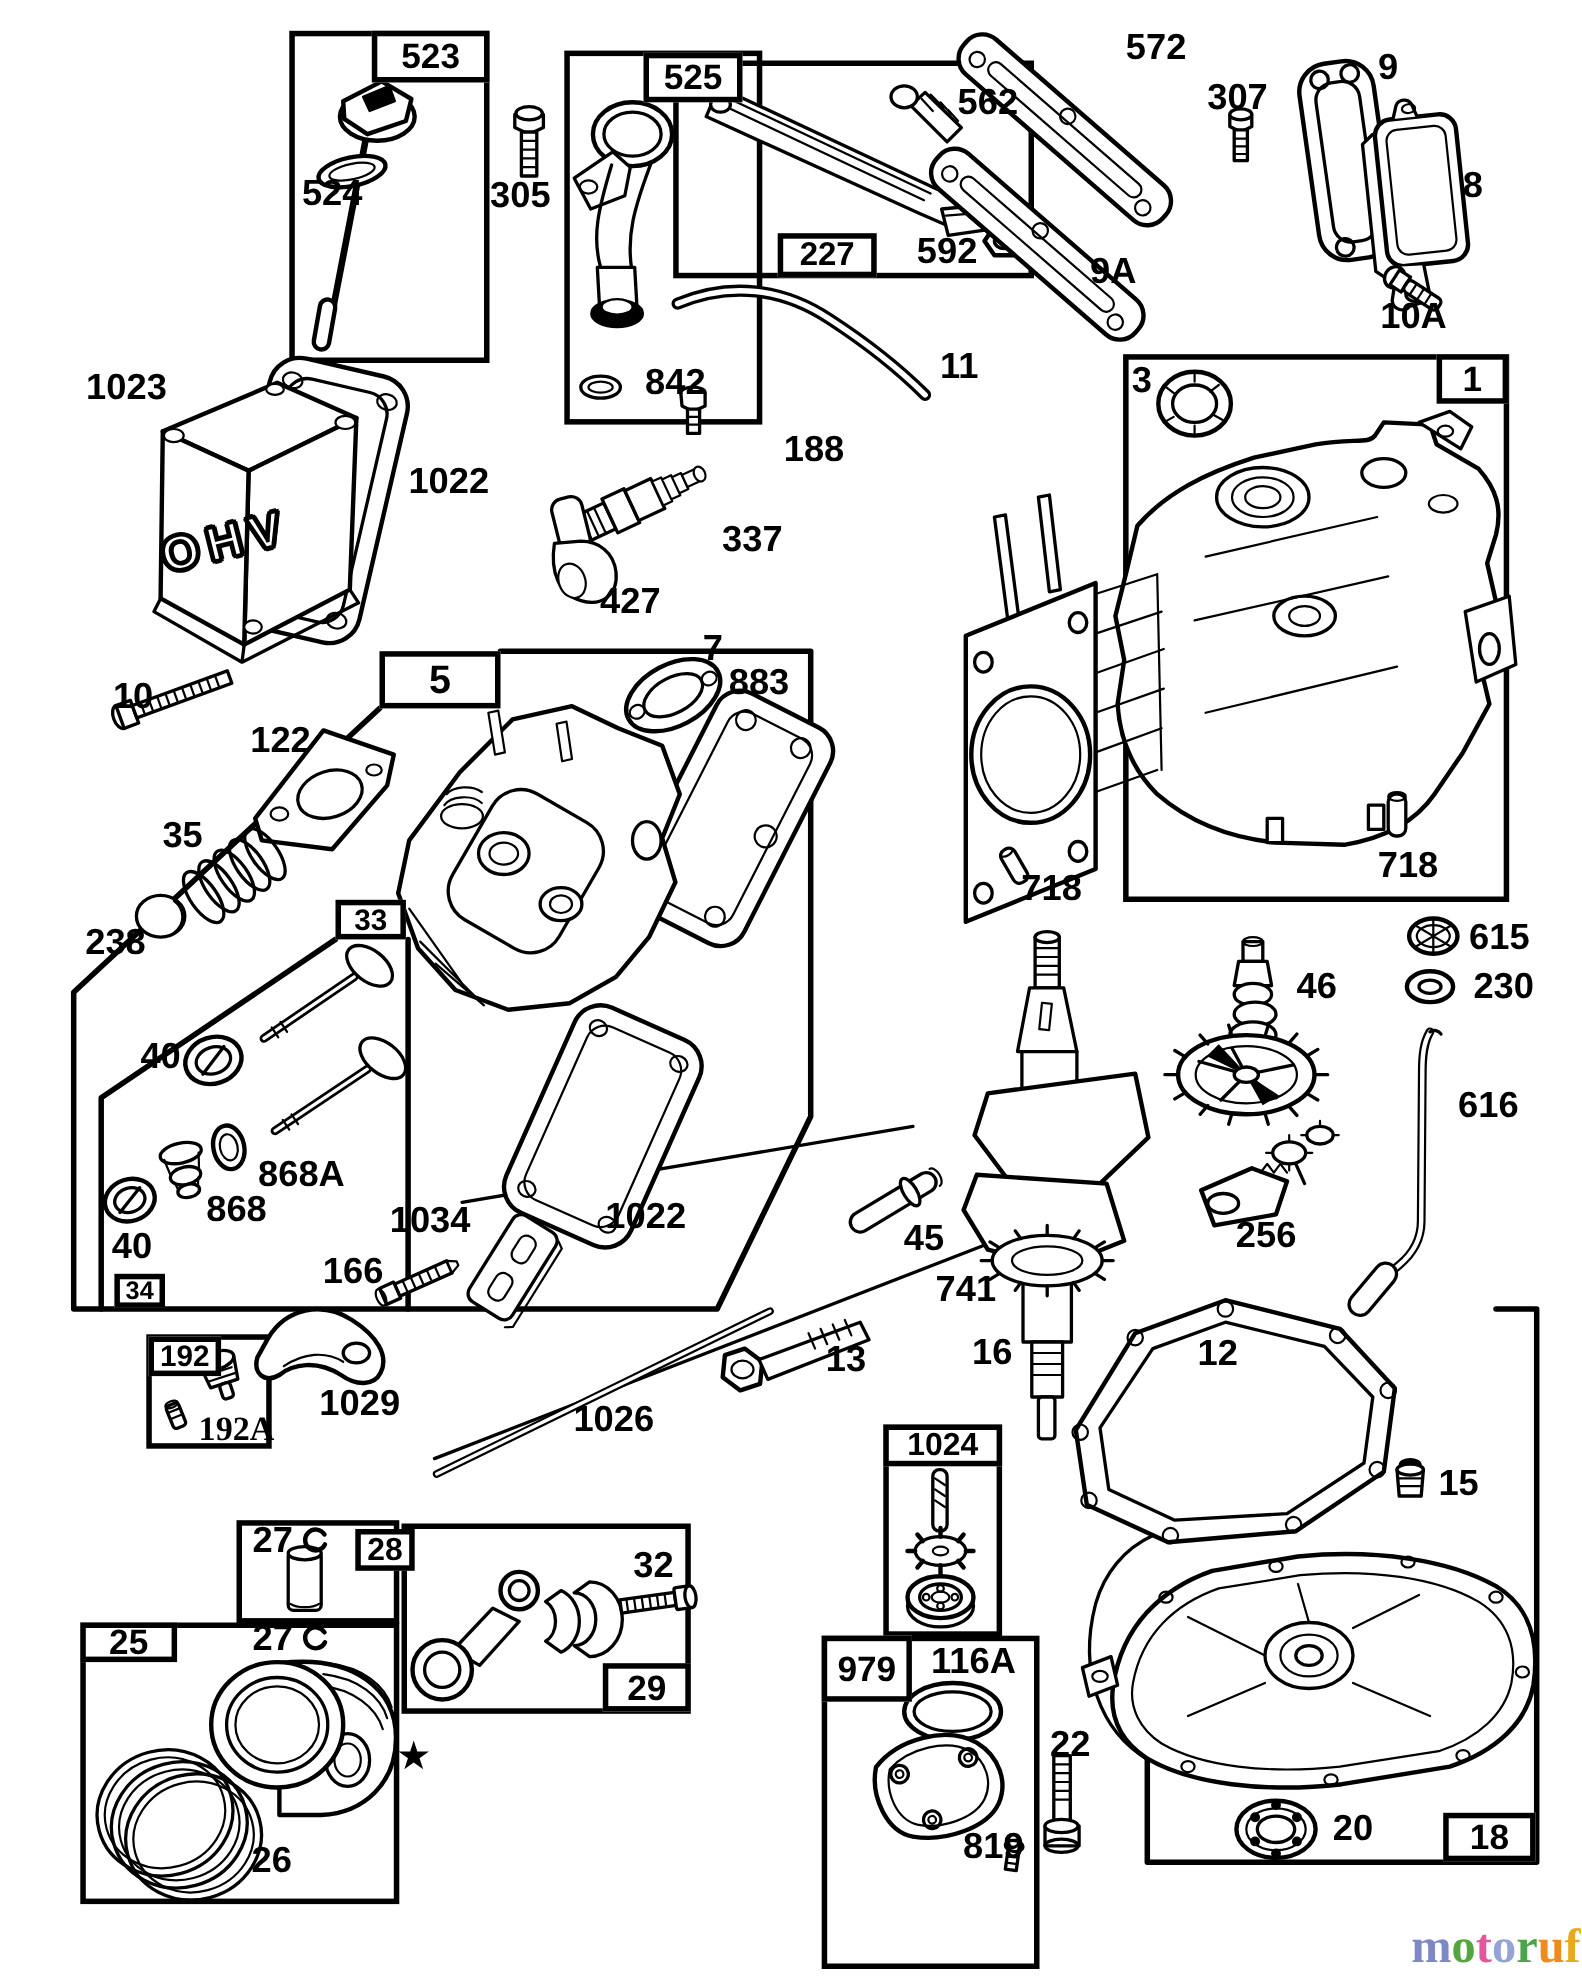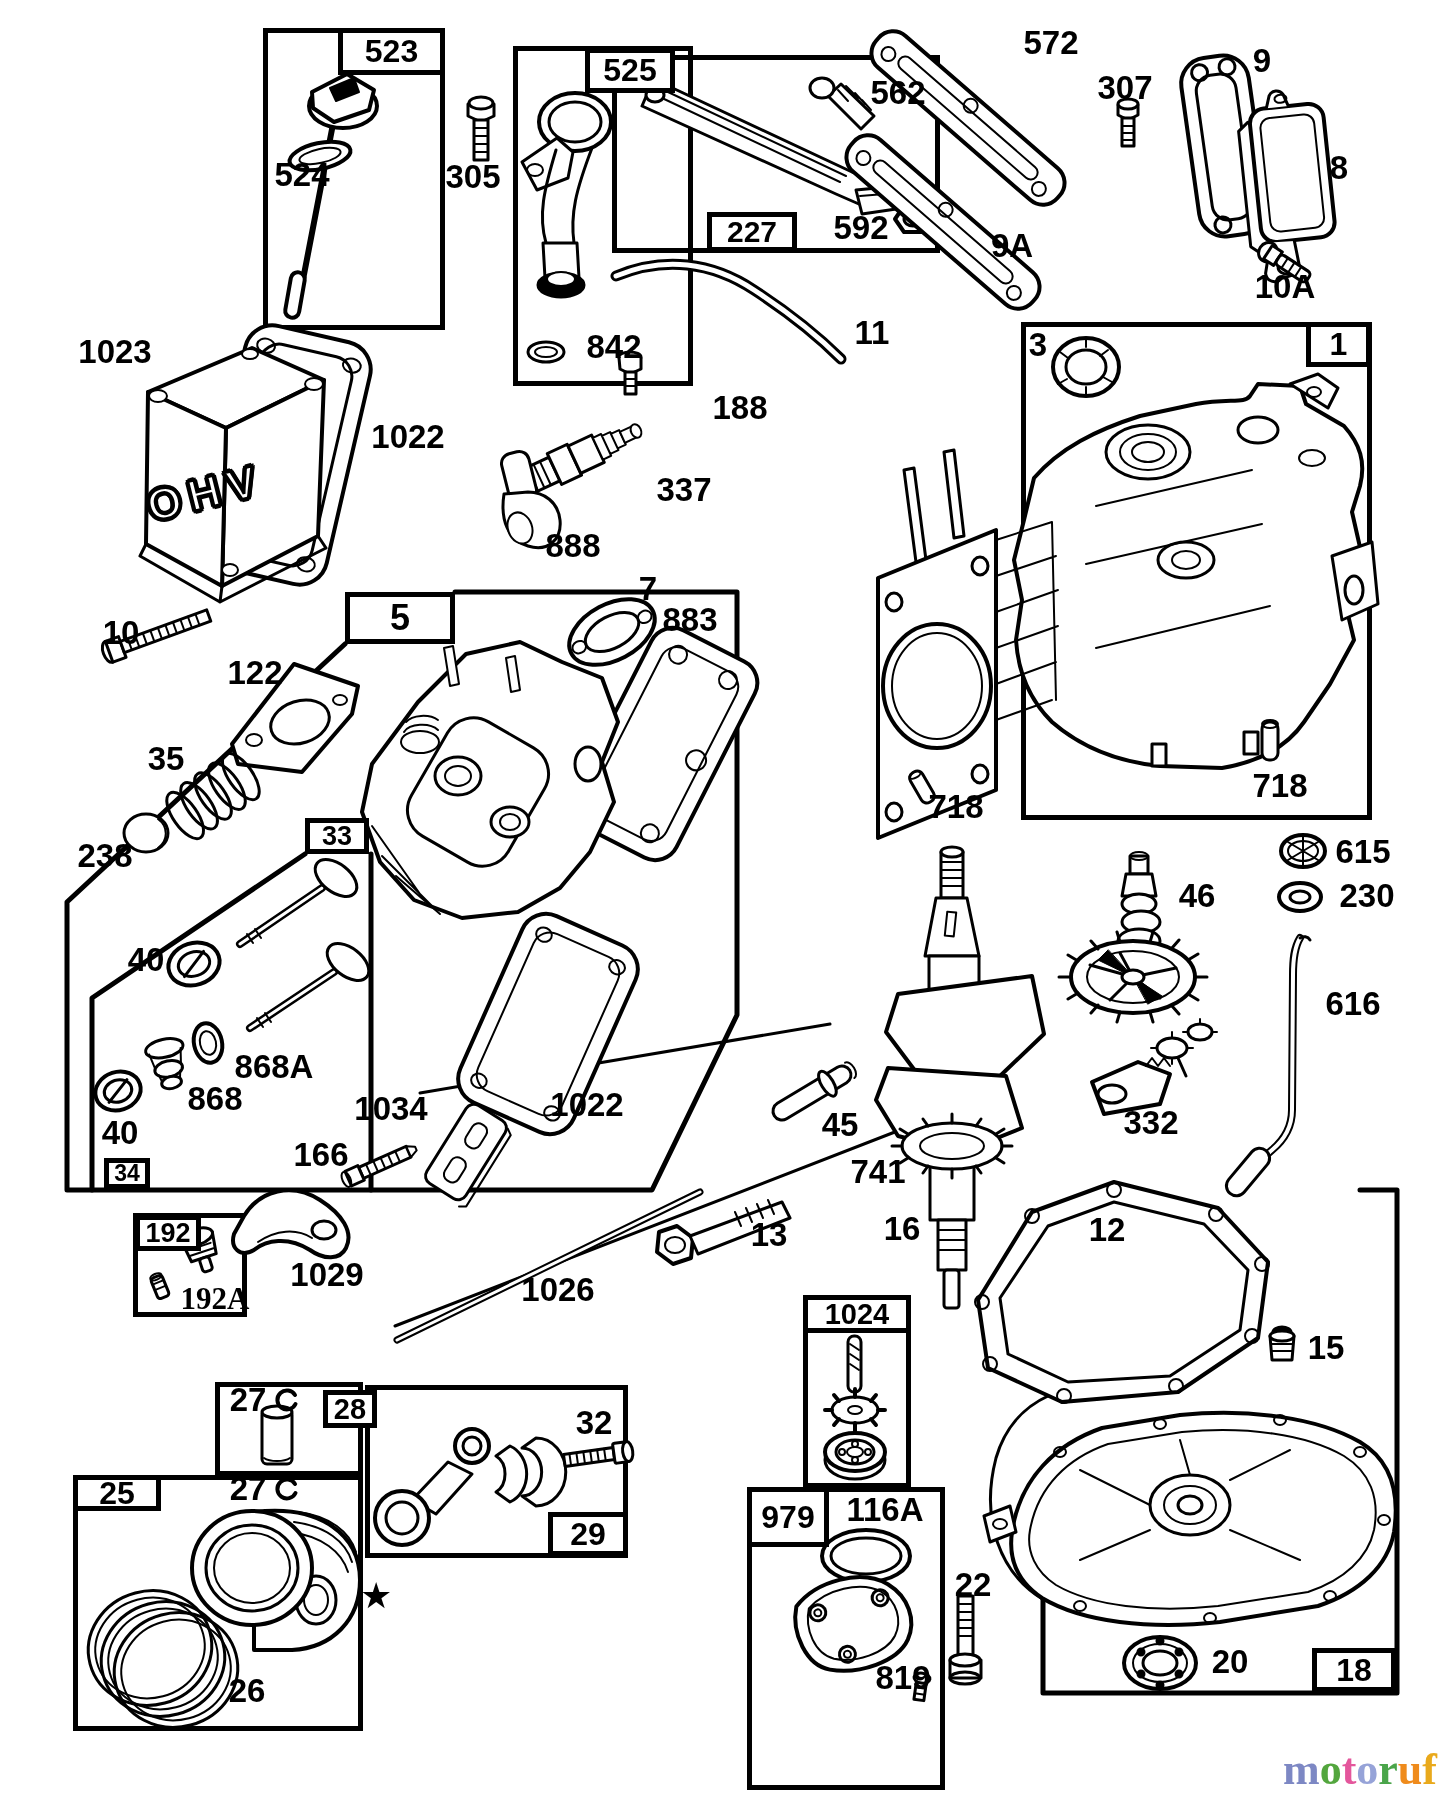--- a/index.html
+++ b/index.html
@@ -599,21 +599,21 @@
     <div class="plabel" style="left: 1012px; top: 246px; font-size: 33px;">9A</div>
     <div class="plabel" style="left: 1262px; top: 61px; font-size: 33px;">9</div>
     <div class="plabel" style="left: 1339px; top: 168px; font-size: 33px;">8</div>
     <div class="plabel" style="left: 1285px; top: 287px; font-size: 33px;">10A</div>
     <div class="plabel" style="left: 115px; top: 352px; font-size: 33px;">1023</div>
     <div class="plabel" style="left: 408px; top: 437px; font-size: 33px;">1022</div>
     <div class="plabel" style="left: 121px; top: 633px; font-size: 33px;">10</div>
     <div class="plabel" style="left: 872px; top: 333px; font-size: 33px;">11</div>
     <div class="plabel" style="left: 740px; top: 408px; font-size: 33px;">188</div>
     <div class="plabel" style="left: 684px; top: 490px; font-size: 33px;">337</div>
-    <div class="plabel" style="left: 573px; top: 546px; font-size: 33px;">888</div>
+    <div class="plabel" style="left: 573px; top: 546px; font-size: 33px;">427</div>
     <div class="plabel" style="left: 690px; top: 620px; font-size: 33px;">883</div>
     <div class="plabel" style="left: 648px; top: 589px; font-size: 33px;">7</div>
     <div class="plabel" style="left: 255px; top: 673px; font-size: 33px;">122</div>
     <div class="plabel" style="left: 166px; top: 759px; font-size: 33px;">35</div>
     <div class="plabel" style="left: 105px; top: 856px; font-size: 33px;">238</div>
     <div class="plabel" style="left: 146px; top: 960px; font-size: 33px;">40</div>
     <div class="plabel" style="left: 274px; top: 1067px; font-size: 33px;">868A</div>
     <div class="plabel" style="left: 215px; top: 1099px; font-size: 33px;">868</div>
     <div class="plabel" style="left: 120px; top: 1133px; font-size: 33px;">40</div>
     <div class="plabel" style="left: 321px; top: 1155px; font-size: 33px;">166</div>
@@ -623,21 +623,21 @@
     <div class="plabel" style="left: 558px; top: 1290px; font-size: 33px;">1026</div>
     <div class="plabel" style="left: 769px; top: 1235px; font-size: 33px;">13</div>
     <div class="plabel" style="left: 587px; top: 1105px; font-size: 33px;">1022</div>
     <div class="plabel" style="left: 840px; top: 1125px; font-size: 33px;">45</div>
     <div class="plabel" style="left: 878px; top: 1172px; font-size: 33px;">741</div>
     <div class="plabel" style="left: 902px; top: 1229px; font-size: 33px;">16</div>
     <div class="plabel" style="left: 1197px; top: 896px; font-size: 33px;">46</div>
     <div class="plabel" style="left: 1363px; top: 852px; font-size: 33px;">615</div>
     <div class="plabel" style="left: 1367px; top: 896px; font-size: 33px;">230</div>
     <div class="plabel" style="left: 1353px; top: 1004px; font-size: 33px;">616</div>
-    <div class="plabel" style="left: 1151px; top: 1123px; font-size: 33px;">332</div>
+    <div class="plabel" style="left: 1151px; top: 1123px; font-size: 33px;">256</div>
     <div class="plabel" style="left: 1107px; top: 1230px; font-size: 33px;">12</div>
     <div class="plabel" style="left: 1326px; top: 1348px; font-size: 33px;">15</div>
     <div class="plabel" style="left: 956px; top: 807px; font-size: 33px;">718</div>
     <div class="plabel" style="left: 1280px; top: 786px; font-size: 33px;">718</div>
     <div class="plabel" style="left: 1038px; top: 345px; font-size: 33px;">3</div>
     <div class="plabel" style="left: 885px; top: 1510px; font-size: 33px;">116A</div>
     <div class="plabel" style="left: 973px; top: 1585px; font-size: 33px;">22</div>
     <div class="plabel" style="left: 1230px; top: 1662px; font-size: 33px;">20</div>
     <div class="plabel" style="left: 878px; top: 1678px; font-size: 33px; margin-left: 25px;">819</div>
     <div class="plabel" style="left: 247px; top: 1691px; font-size: 33px;">26</div>

